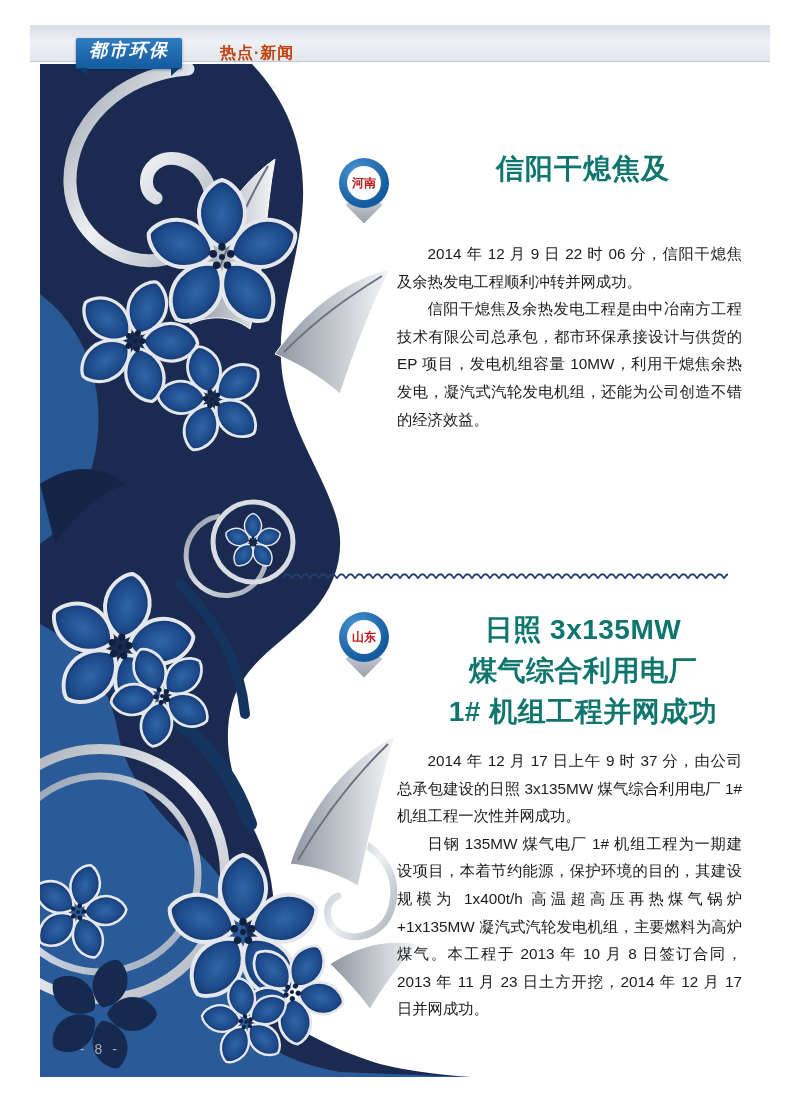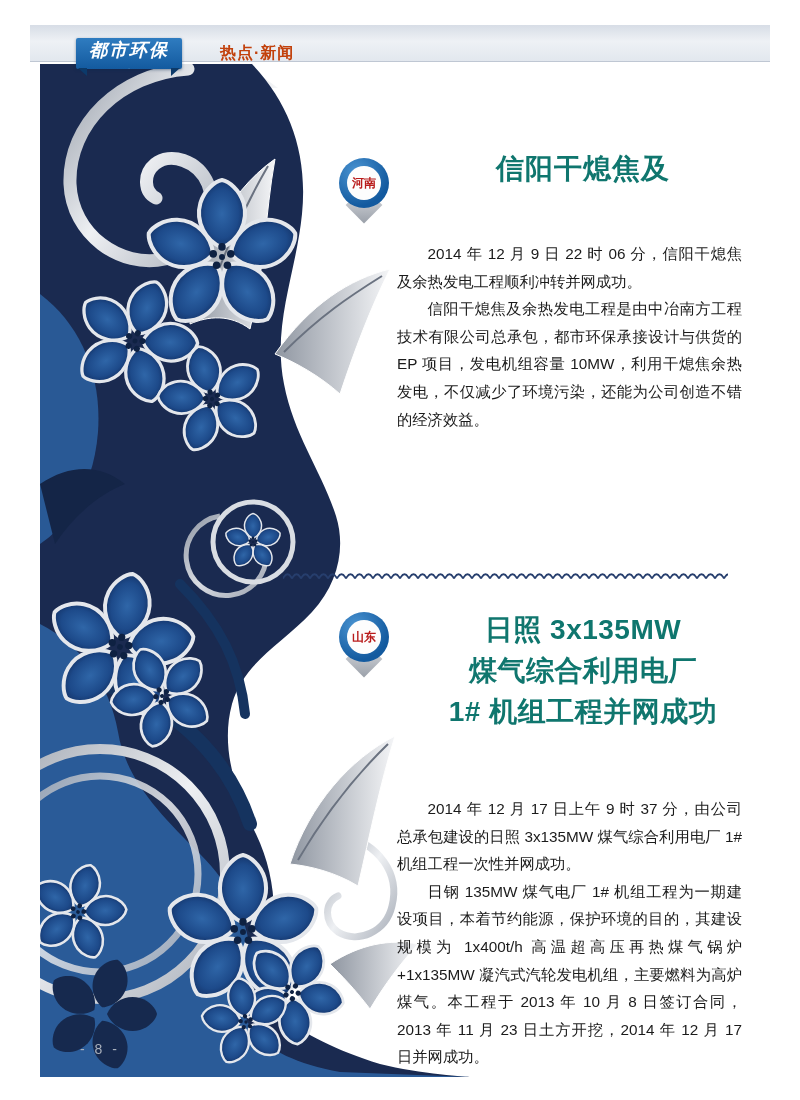--- a/index.html
+++ b/index.html
@@ -63,21 +63,21 @@
     font-weight:bold;color:#0f766e;letter-spacing:1px;
   }
   #title-1{top:149px;font-size:28px;line-height:39px;}
   #title-2{top:609px;font-size:28px;line-height:41px;letter-spacing:0.5px;}
   .title-line{display:block;}
   .article-body{
     position:absolute;left:397px;width:345px;z-index:2;
     font-size:15.3px;line-height:27.6px;color:#1b1b1b;text-align:justify;
   }
   #body-1{top:240px;}
-  #body-2{top:747px;margin-top:48px;}
+  #body-2{top:747px;}
   .article-body p{margin:0;text-indent:2em;}
   
   .wavy-divider{position:absolute;left:283px;top:572px;z-index:2;}
   
   .page-number{
     position:absolute;left:80px;top:1041px;z-index:2;
     color:#a9b0bc;font-size:14px;letter-spacing:3px;
   }
 </style>
 </head>
@@ -188,21 +188,21 @@
     <div class="pin-inner">河南</div>
   </div>
   <div class="pin-tail"></div>
 </div>
 
 <div class="article-title" id="title-1">
   <span class="title-line">信阳干熄焦及</span>
 </div>
 <div class="article-body" id="body-1">
   <p>2014 年 12 月 9 日 22 时 06 分，信阳干熄焦及余热发电工程顺利冲转并网成功。</p>
-  <p>信阳干熄焦及余热发电工程是由中冶南方工程技术有限公司总承包，都市环保承接设计与供货的 EP 项目，发电机组容量 10MW，利用干熄焦余热发电，不仅减少了环境污染，还能为公司创造不错的经济效益。</p>
+  <p>信阳干熄焦及余热发电工程是由中冶南方工程技术有限公司总承包，都市环保承接设计与供货的 EP 项目，发电机组容量 10MW，利用干熄焦余热发电，凝汽式汽轮发电机组，还能为公司创造不错的经济效益。</p>
 </div>
 
 <svg class="wavy-divider" width="445" height="9">
   <defs>
     <pattern id="scallop" width="9" height="9" patternUnits="userSpaceOnUse">
       <path d="M0,6.5 Q4.5,-2 9,6.5" fill="none" stroke="#263e6d" stroke-width="1.8"></path>
     </pattern>
   </defs>
   <rect width="445" height="9" fill="url(#scallop)"></rect>
 </svg>

